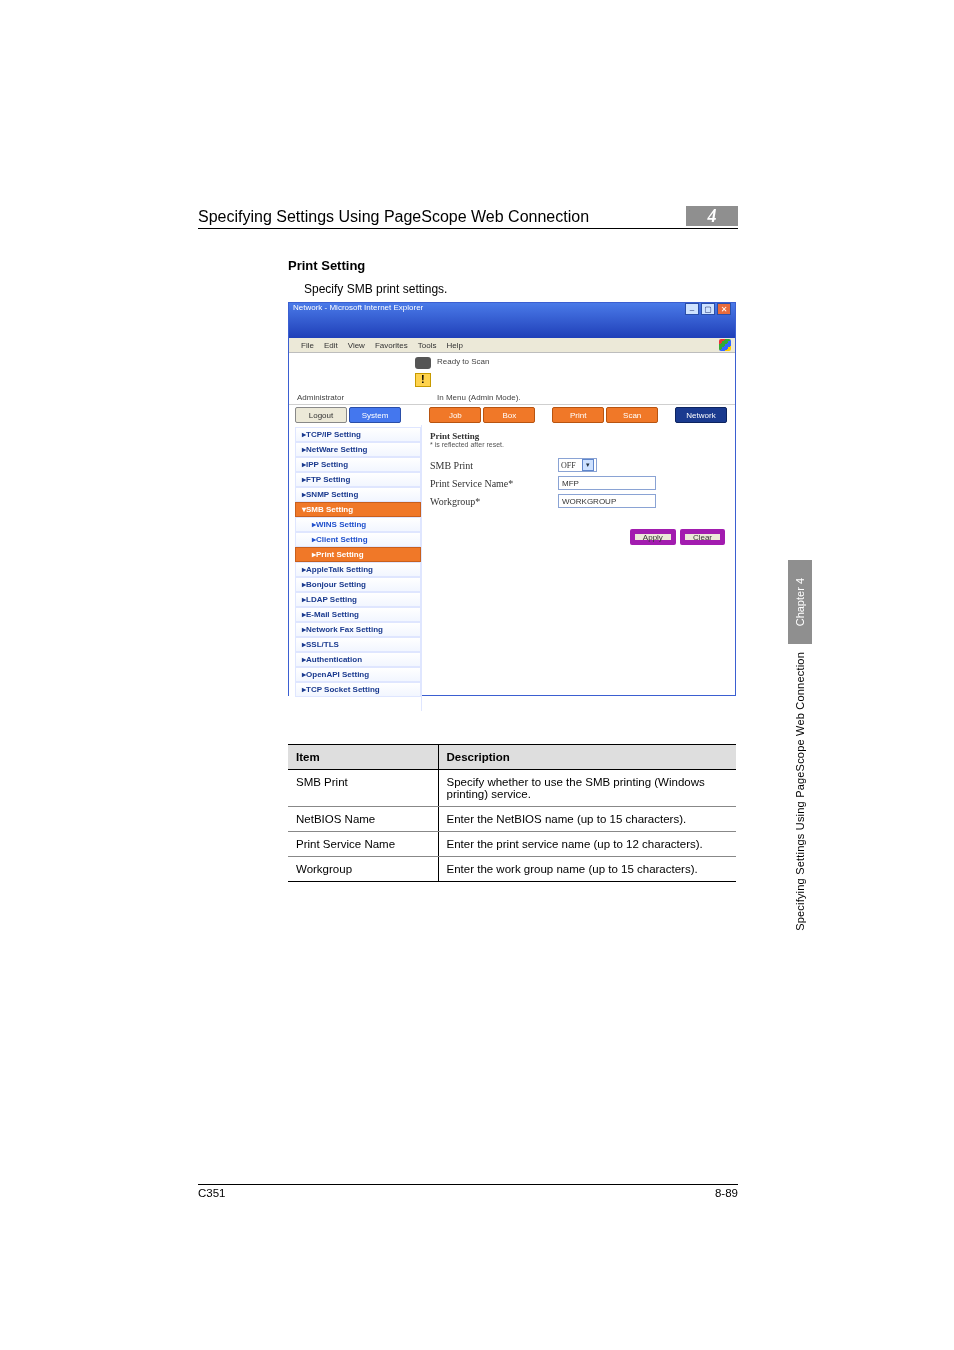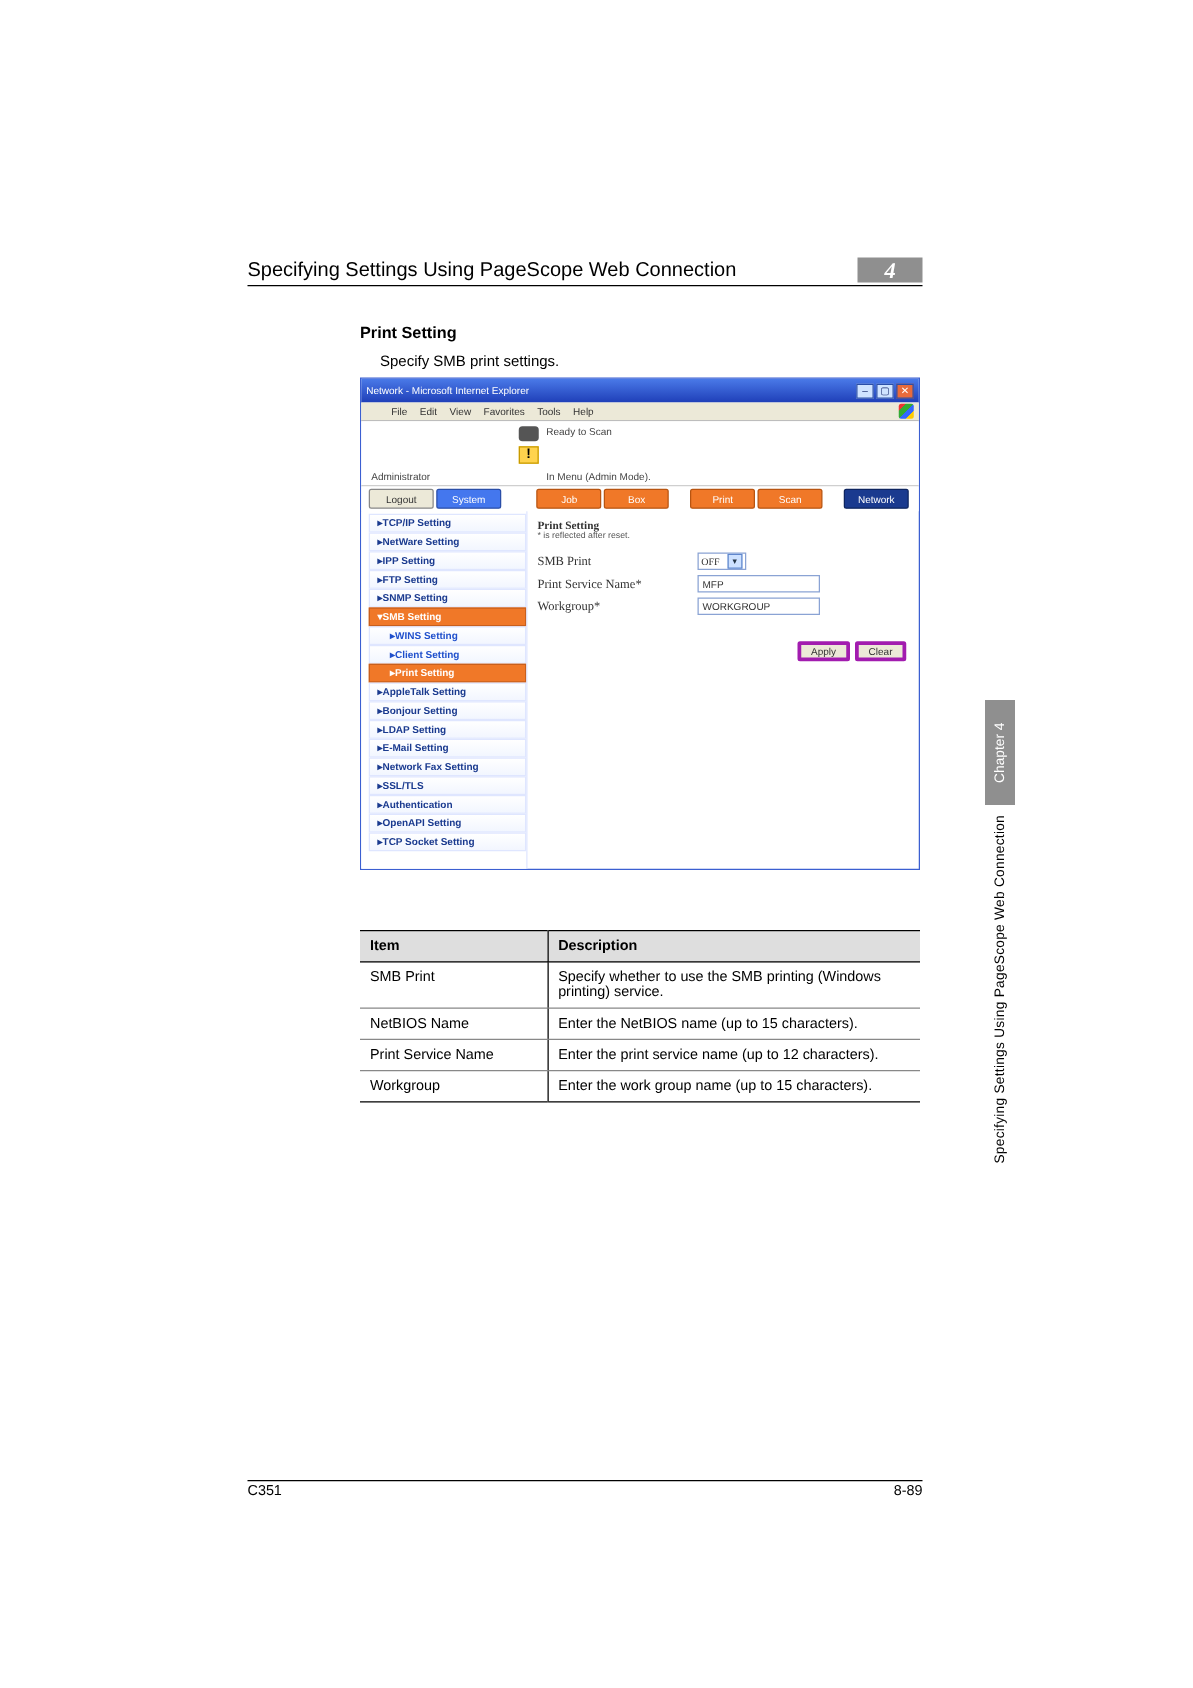--- a/index.html
+++ b/index.html
@@ -16,26 +16,26 @@
   .side-chap { width: 24px; height: 84px; background: #8f8f8f; color: #fff; display: flex; align-items: center; justify-content: center; }
   .side-chap span { writing-mode: vertical-rl; transform: rotate(180deg); font-size: 11px; }
   .side-txt { writing-mode: vertical-rl; transform: rotate(180deg); font-size: 11px; margin-top: 8px; margin-left: 6px; letter-spacing: .2px; }
 
   
   .sec-title { position: absolute; left: 288px; top: 258px; font-size: 13px; font-weight: bold; }
   .sec-body  { position: absolute; left: 304px; top: 282px; font-size: 12px; }
 
   
   .shot { position: absolute; left: 288px; top: 302px; width: 448px; height: 394px; border: 1px solid #3b5fd1; background: #fff; font-size: 8px; }
-  .shot .titlebar { height: 19px; background: linear-gradient(#4a7ae8,#1f3fb8); color: #fff; display: flex; align-items: center; padding: 0 4px; justify-content: space-between; gap: 23px; }
+  .shot .titlebar { height: 35px; background: linear-gradient(#4a7ae8,#1f3fb8); color: #fff; display: flex; align-items: flex-start; padding: 0 4px; justify-content: space-between; gap: 23px; }
   .shot .titlebar .t { font-size: 8px; }
   .shot .titlebar .winbtns { display: flex; gap: 2px; }
   .shot .titlebar .winbtns div { width: 14px; height: 12px; background: #cfe3ff; border: 1px solid #2a4ea8; color: #1a2a6b; display: flex; align-items: center; justify-content: center; font-size: 8px; }
   .shot .titlebar .winbtns .close { background: #e86b3c; color: #fff; }
-  .shot .menubar { height: 15px; background: #ece9d8; border-bottom: 1px solid #bdbdbd; display: flex; gap: 10px; padding: 0 24px; align-items: center; color: #333; font-size: 8px; position: relative; }
+  .shot .menubar { height: 15px; background: #ece9d8; border-bottom: 1px solid #bdbdbd; display: flex; gap: 10px; padding: 0 12px; align-items: center; color: #333; font-size: 8px; position: relative; }
   .shot .menubar .flag { position: absolute; right: 4px; top: 1px; width: 12px; height: 12px; background: linear-gradient(135deg,#e33 0 25%, #3a3 25% 50%, #36f 50% 75%, #fc0 75% 100%); border-radius: 2px; }
   .shot .toparea { height: 52px; background: #fff; border-bottom: 1px solid #cfcfcf; padding: 4px 8px; position: relative; }
   .shot .toparea .logo1 { position: absolute; left: 126px; top: 4px; width: 16px; height: 12px; background: #555; border-radius: 3px; }
   .shot .toparea .stat1 { position: absolute; left: 148px; top: 4px; font-size: 8px; color: #444; }
   .shot .toparea .logo2 { position: absolute; left: 126px; top: 20px; width: 16px; height: 14px; background: #ffd34d; border: 1px solid #c79a00; }
   .shot .toparea .logo2::after { content:"!"; position:absolute; left:5px; top:-1px; font-weight:bold; color:#000; font-size:11px; }
   .shot .toparea .stat2 { position: absolute; left: 148px; top: 40px; font-size: 8px; color: #444; }
   .shot .toparea .admin { position: absolute; left: 8px; top: 40px; font-size: 8px; color: #444; }
   .shot .btnrow { height: 20px; display: flex; align-items: center; padding: 0 6px; gap: 0; background: #fff; }
   .shot .tabbtn { height: 16px; min-width: 52px; border: 1px solid #888; border-radius: 2px; display: flex; align-items: center; justify-content: center; font-size: 8px; background: #ece9d8; color: #333; margin-right: 2px; }
@@ -51,21 +51,21 @@
   .shot .nav .ni.subsel { padding-left: 16px; background: #f07828; color: #fff; border-color: #c85f1d; }
   .shot .content { flex: 1; padding: 4px 8px; font-size: 9px; color: #333; position: relative; border-left: 1px solid #dfe6ff; }
   .shot .content .h { font-weight: bold; font-size: 9px; margin-top: 2px; font-family: 'Times New Roman', serif; }
   .shot .content .note { font-size: 7px; color: #555; margin-bottom: 8px; }
   .shot .content .row { display: flex; align-items: center; height: 18px; font-family: 'Times New Roman', serif; font-size: 10px; }
   .shot .content .row .lbl { width: 128px; }
   .shot .content .sel { border: 1px solid #8aa3d4; background: #fff; height: 14px; font-size: 8px; padding: 0 2px; display: inline-flex; align-items: center; }
   .shot .content .sel .arr { margin-left: 6px; width: 12px; height: 12px; background: #cde1ff; border: 1px solid #5f86cc; display: inline-flex; align-items: center; justify-content: center; color: #234; font-size: 7px; }
   .shot .content .inp { border: 1px solid #8aa3d4; background: #fff; height: 14px; width: 98px; font-size: 8px; padding: 0 3px; display: inline-flex; align-items: center; font-family: Arial; }
   .shot .content .btns { position: absolute; right: 10px; top: 104px; display: flex; gap: 4px; }
-  .shot .content .btns .b { border: 3px solid #a21caf; background: #ece9d8; height: 16px; padding: 0 8px; display: flex; align-items: center; font-size: 8px; border-radius: 2px; }
+  .shot .content .btns .b { border: 5px solid #a21caf; background: #ece9d8; height: 16px; padding: 0 8px; display: flex; align-items: center; font-size: 8px; border-radius: 2px; }
 
   
   .table { position: absolute; left: 288px; top: 744px; width: 448px; border-top: 1px solid #000; border-bottom: 1px solid #000; font-size: 11.5px; border-collapse: collapse; }
   .table th, .table td { padding: 6px 8px; vertical-align: top; }
   .table thead th { background: #dedede; font-weight: bold; text-align: left; border-bottom: 1px solid #000; }
   .table thead th:first-child { border-right: 1px solid #000; }
   .table tbody td { border-bottom: 1px solid #888; }
   .table tbody tr:last-child td { border-bottom: none; }
   .table tbody td:first-child { width: 150px; border-right: 1px solid #000; }
 

